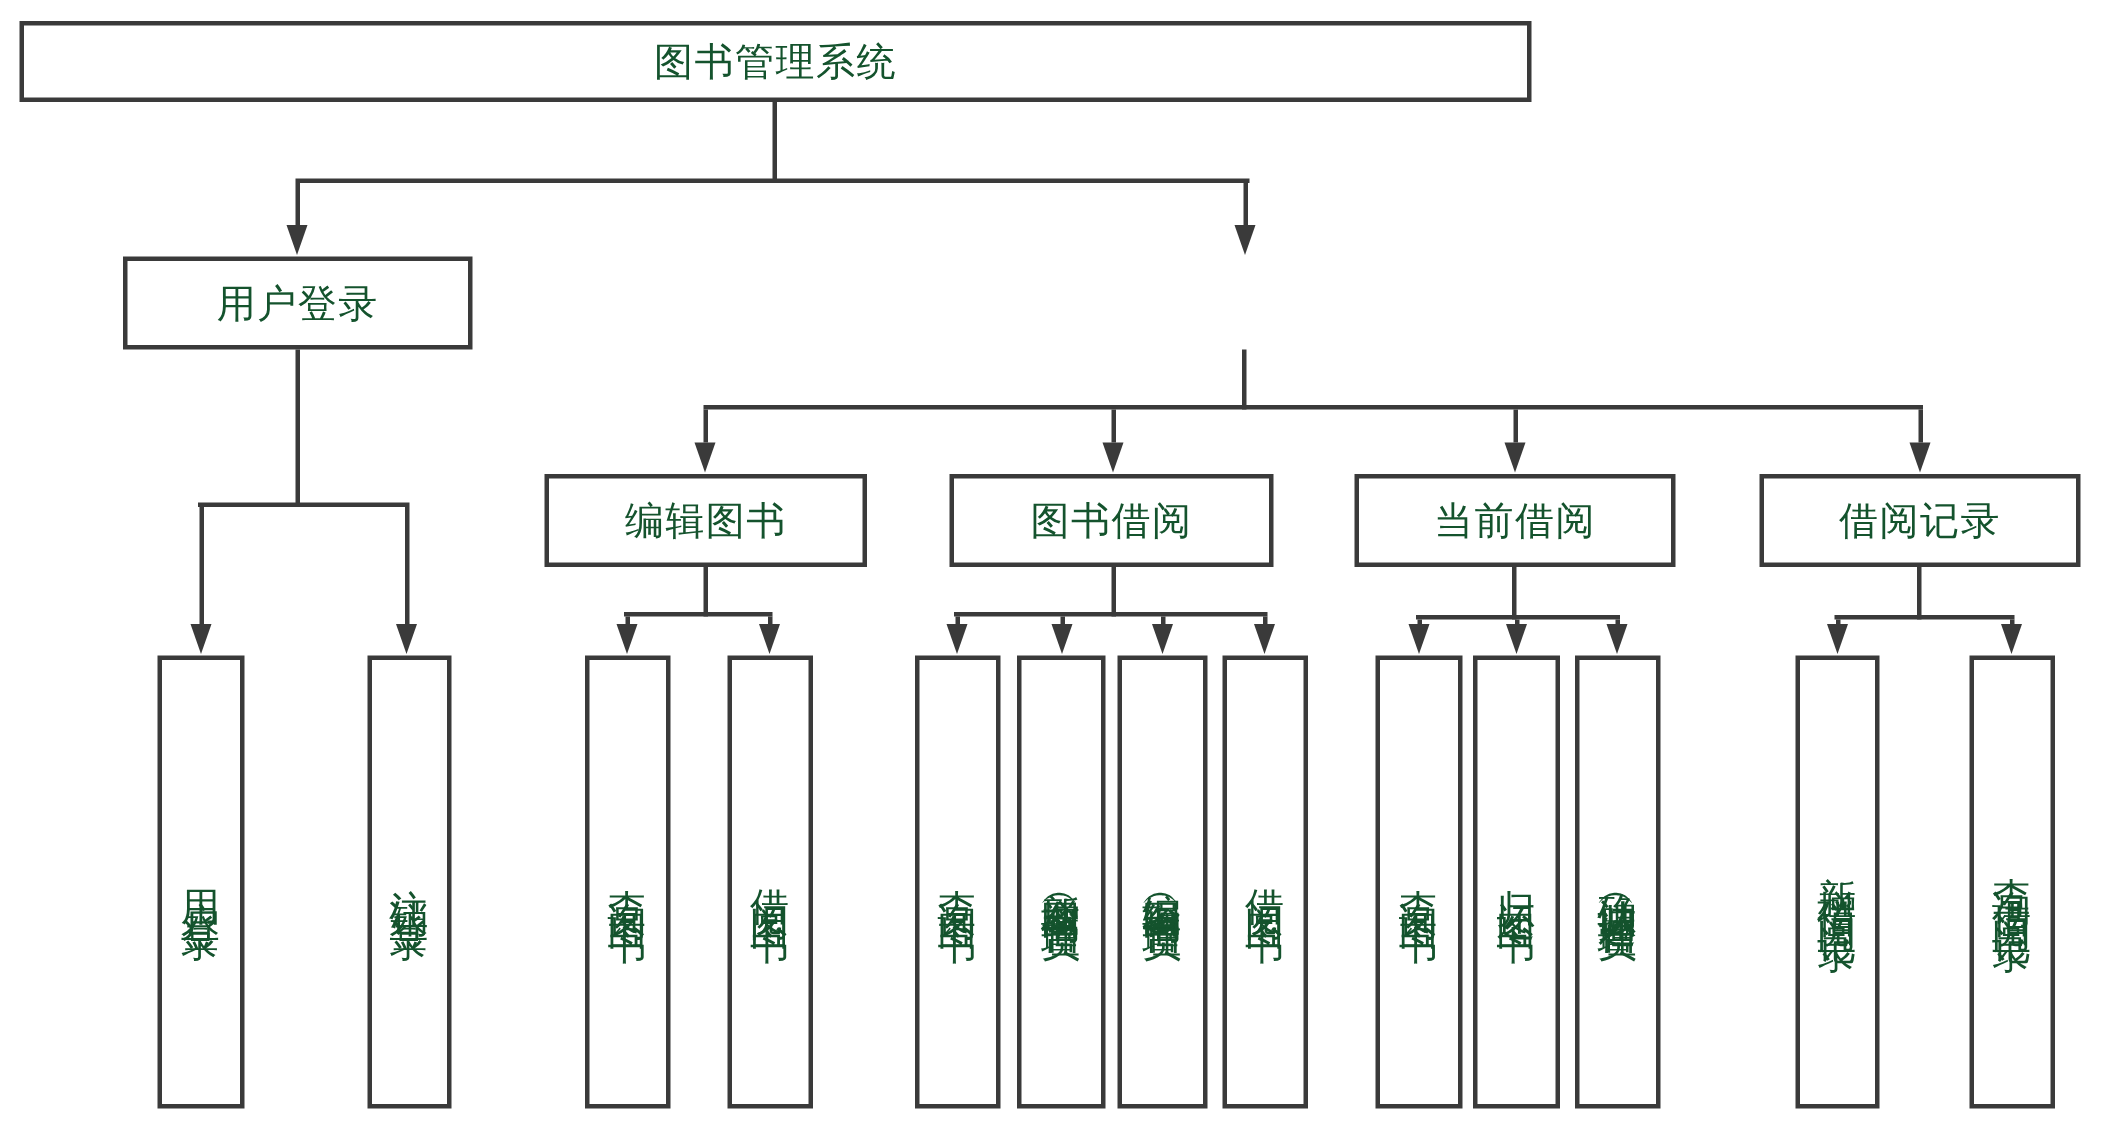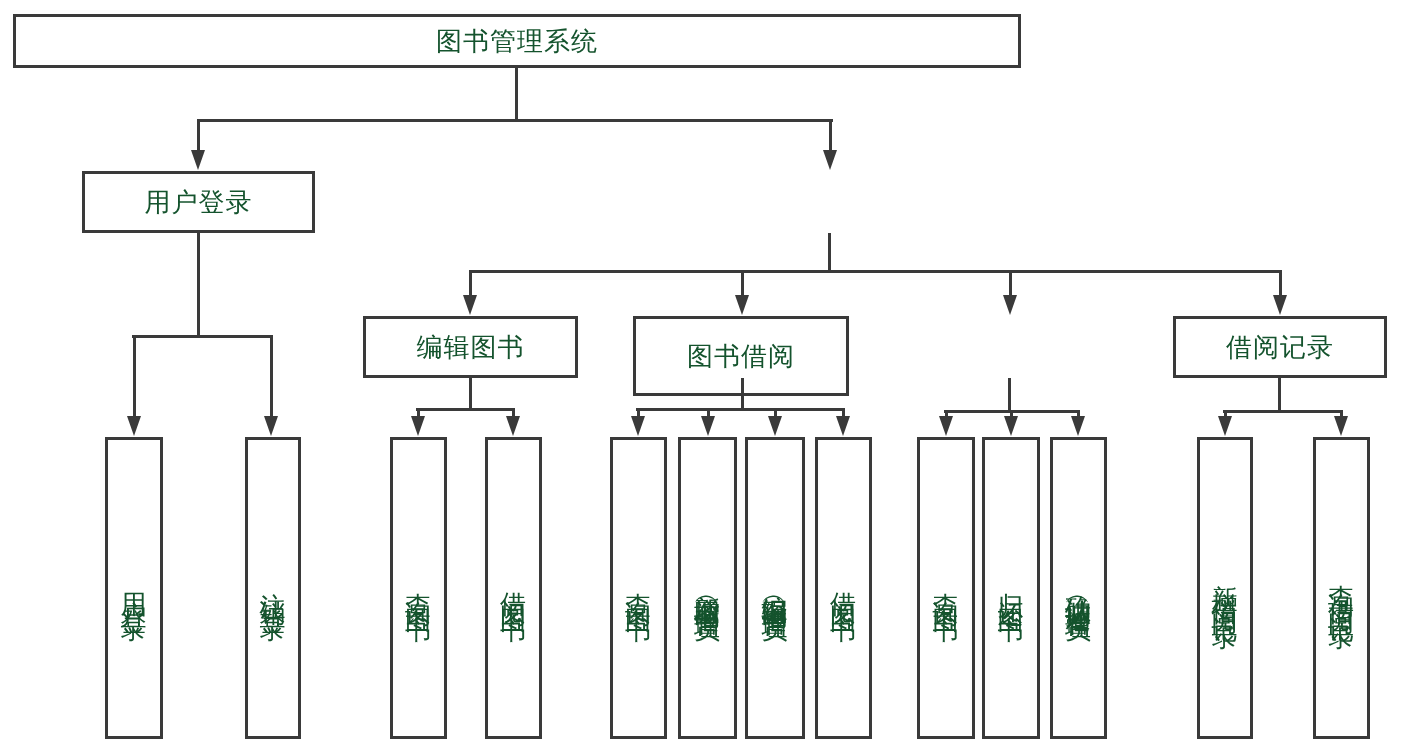--- a/index.html
+++ b/index.html
@@ -27,22 +27,25 @@
     <span class="lbl">图书管理系统</span>
   </div>
 
   <div class="box" style="left:82px;top:171px;width:233px;height:62px;">
     <span class="lbl">用户登录</span>
   </div>
 
   <div class="box" style="left:363px;top:316px;width:215px;height:62px;">
     <span class="lbl">编辑图书</span>
   </div>
-  <div class="box" style="left:633px;top:316px;width:216px;height:80px;">
+  <div class="box" style="left:633px;top:316px;width:216px;height:62px;">
     <span class="lbl">图书借阅</span>
+  </div>
+  <div class="box" style="left:903px;top:316px;width:214px;height:62px;">
+    <span class="lbl">当前借阅</span>
   </div>
   <div class="box" style="left:1173px;top:316px;width:214px;height:62px;">
     <span class="lbl">借阅记录</span>
   </div>
 
   <div class="box vbox" style="left:105px;top:437px;width:58px;height:302px;">
     <span class="lbl">用户登录</span>
   </div>
   <div class="box vbox" style="left:245px;top:437px;width:56px;height:302px;">
     <span class="lbl">注销登录</span>

